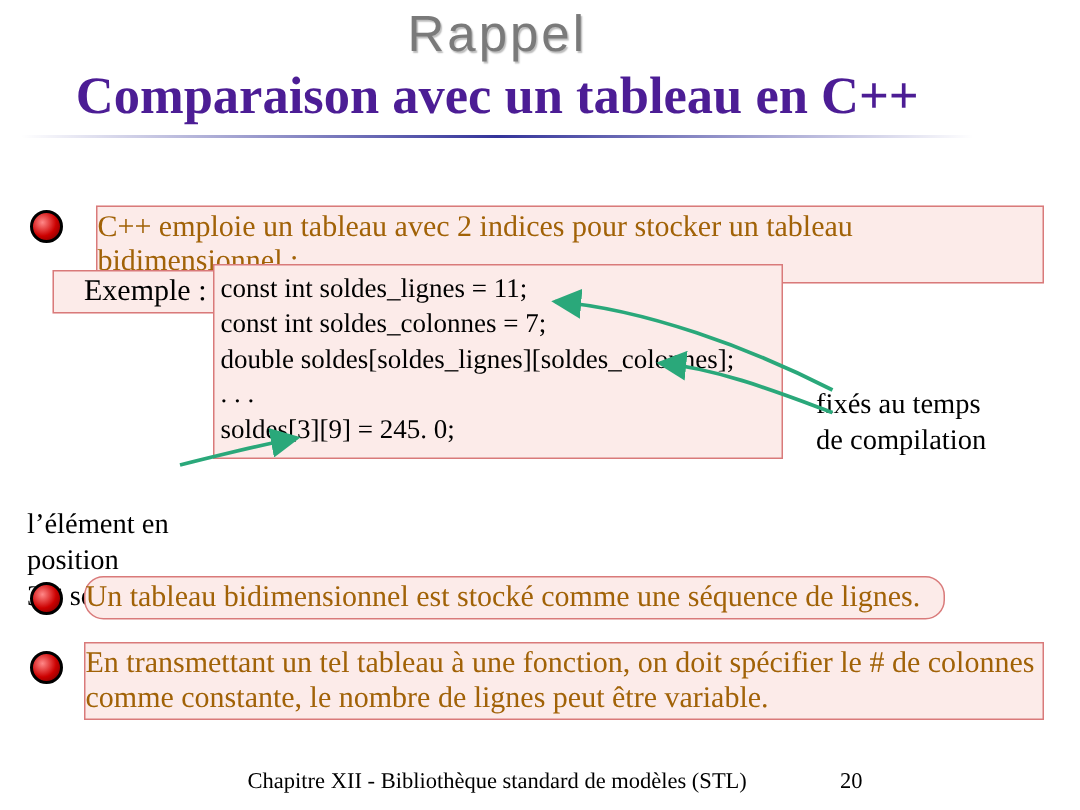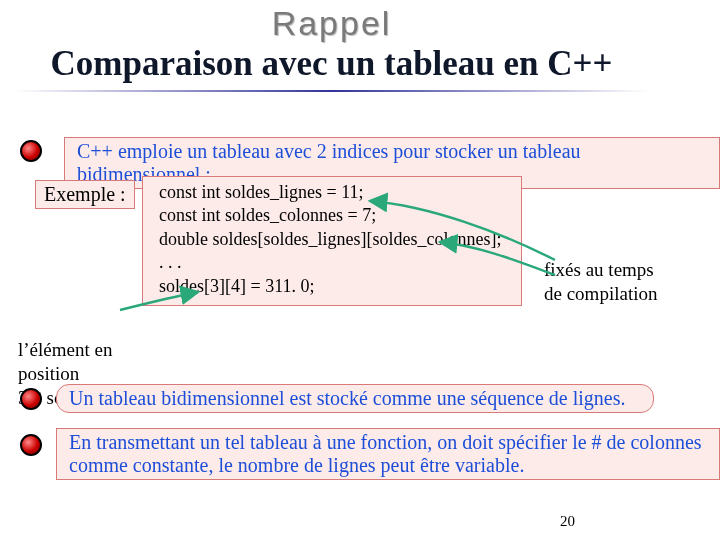--- a/index.html
+++ b/index.html
@@ -30,65 +30,65 @@
     text-shadow: 1px 1px 1px #bbb, -1px -1px 1px #fff;
   }
   .title {
     position: absolute;
     top: 44px;
     left: 14px;
     right: 14px;
     text-align: center;
     font-size: 35px;
     font-weight: bold;
-    color: #0f172a;
+    color: #4c1d95;
   }
   .title::after {
     content: "";
     display: block;
     margin-top: 6px;
     height: 2px;
     background: linear-gradient(to right, rgba(0,0,128,0.0), rgba(0,0,128,0.8), rgba(0,0,128,0.0));
   }
 
   .bullet-dot {
     position: absolute;
     width: 18px;
     height: 18px;
     border-radius: 50%;
     border: 2px solid #000;
     background: radial-gradient(circle at 35% 35%, #ff8888, #cc0000 55%, #660000);
   }
   .bullet-label {
     position: absolute;
     font-size: 20px;
-    color: #1d4ed8;
+    color: #a16207;
     border: 1px solid #d97a7a;
     background: #fcebe9;
-    padding: 2px 12px;
+    padding: 2px 0;
   }
 
   .exemple-box {
     position: absolute;
     left: 35px;
     top: 180px;
     border: 1px solid #d97a7a;
     background: #fcebe9;
-    padding: 2px 8px;
+    padding: 2px 20px;
     font-size: 20px;
   }
   .code-box {
     position: absolute;
     left: 142px;
     top: 176px;
     width: 380px;
     height: 130px;
     border: 1px solid #d97a7a;
     background: #fcebe9;
-    padding: 4px 16px;
+    padding: 4px 4px;
     font-size: 18px;
     line-height: 1.3;
     box-sizing: border-box;
   }
 
   .note-right {
     position: absolute;
     left: 544px;
     top: 258px;
     font-size: 19px;
@@ -137,21 +137,21 @@
   <div class="bullet-dot" style="left:20px; top:140px;"></div>
   <div class="bullet-label" style="left:64px; top:137px; width:630px;">C++ emploie un tableau avec 2 indices pour stocker un tableau bidimensionnel :</div>
 
   <div class="exemple-box">Exemple :</div>
 
   <div class="code-box">
     <div>const int soldes_lignes = 11;</div>
     <div>const int soldes_colonnes = 7;</div>
     <div>double soldes[soldes_lignes][soldes_colonnes];</div>
     <div>. . .</div>
-    <div>soldes[3][4] = 311. 0;</div>
+    <div>soldes[3][9] = 245. 0;</div>
   </div>
 
   <div class="note-right">fixés au temps<br>de compilation</div>
 
   <div class="note-bottom">l’élément en<br>position<br>3 * soldes_colonnes + 4</div>
 
   <div class="bullet-dot" style="left:20px; top:388px;"></div>
   <div class="bullet-label" style="left:56px; top:384px; width:572px;border-radius:13px;">Un tableau bidimensionnel est stocké comme une séquence de lignes.</div>
 
   <div class="bullet-dot" style="left:20px; top:434px;"></div>
@@ -164,15 +164,16 @@
       </marker>
     </defs>
 
     <path d="M555,260 C500,232 430,206 370,201" stroke="#2aa87a" stroke-width="2.5" fill="none" marker-end="url(#arrowhead)"></path>
 
     <path d="M555,275 C520,262 480,246 440,242" stroke="#2aa87a" stroke-width="2.5" fill="none" marker-end="url(#arrowhead)"></path>
 
     <path d="M120,310 C160,300 182,295 198,292" stroke="#2aa87a" stroke-width="2.5" fill="none" marker-end="url(#arrowhead)"></path>
   </svg>
 
+  <div class="footer-chapter">Chapitre XII - Bibliothèque standard de modèles (STL)</div>
   <div class="footer-num">20</div>
 
 </div>
 
 </body></html>

